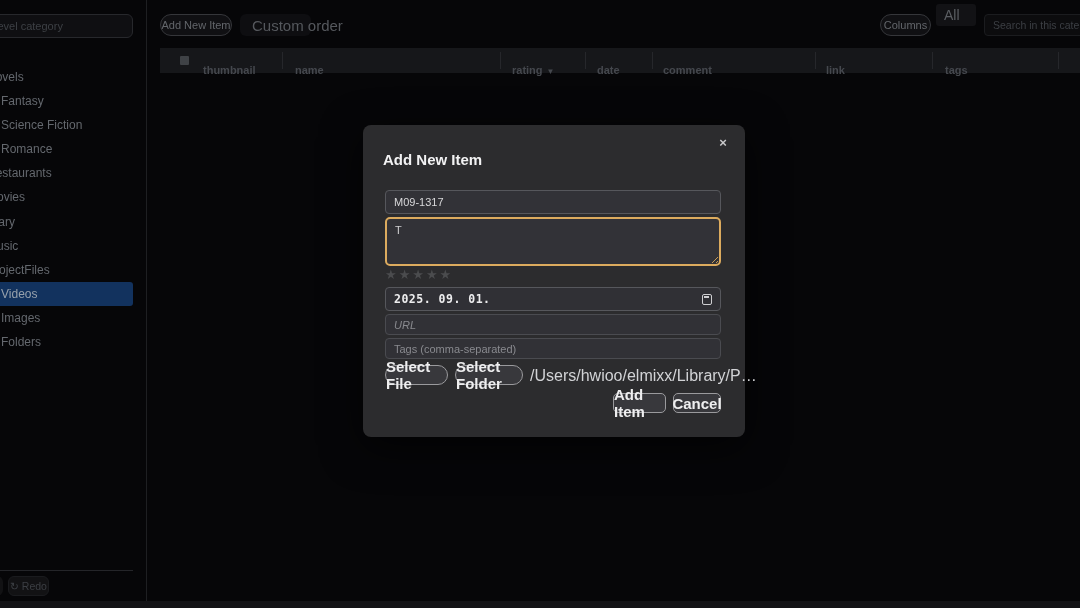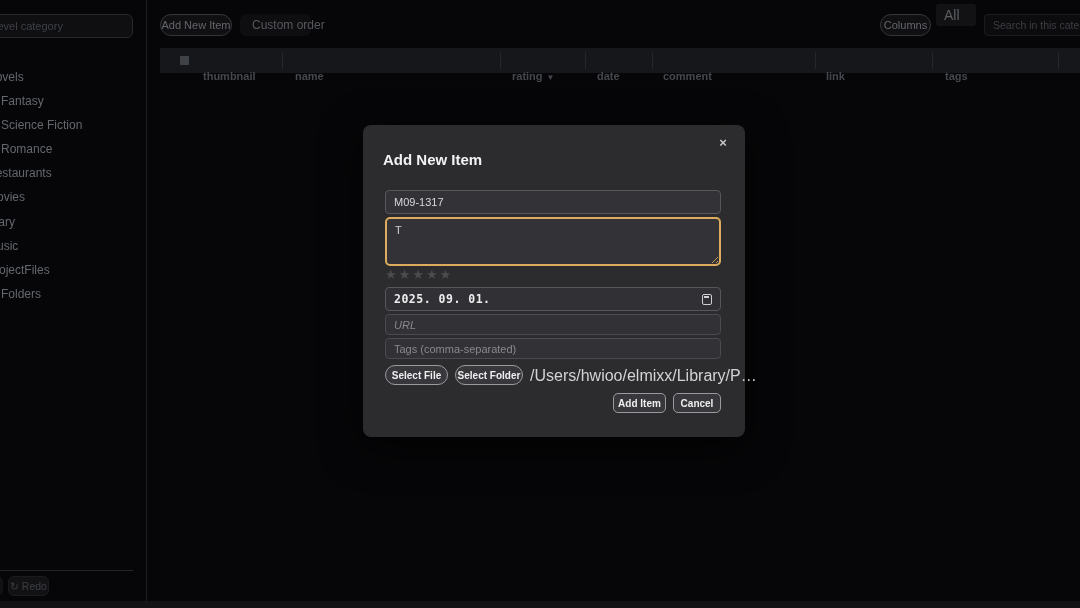--- a/index.html
+++ b/index.html
@@ -29,31 +29,31 @@
   #vert-divider { position:absolute; left:146px; top:0; width:1px; height:601px; background:#1e1f22; }
 
   
   .pill-btn { position:absolute; top:14px; height:22px; background:#101013; border:1px solid #35363a;
     border-radius:11px; color:#63666b; font-size:11px; display:flex; align-items:center; justify-content:center; }
   #add-new-item-btn { left:160px; width:72px; }
   #columns-btn { left:880px; width:51px; }
   #custom-order { position:absolute; left:240px; top:14px; width:71px; height:22px; background:#0e0e11;
     border-radius:6px; display:flex; align-items:center; gap:5px; padding:0 7px; }
   #custom-order .cbox { width:9px; height:9px; background:#494b4f; border-radius:1px; }
-  #custom-order .clabel { font-size:12px; color:#55585d; white-space:nowrap; }
+  #custom-order .clabel { font-size:15px; color:#55585d; white-space:nowrap; }
   #filter-all { position:absolute; left:936px; top:4px; width:40px; height:22px; background:#121215;
     color:#5b5e63; font-size:14px; display:flex; align-items:center; padding-left:8px; border-radius:3px; }
   #cat-search { position:absolute; left:984px; top:14px; width:140px; height:22px; background:#0c0c0e;
     border:1px solid #1b1c1f; border-radius:4px 0 0 4px; color:#9a9da2; font:10.5px "Liberation Sans", sans-serif;
     padding:0 8px; outline:none; }
   #cat-search::placeholder { color:#3c3f44; }
 
   
   #thead { position:absolute; left:160px; top:48px; width:920px; height:25px; background:#16171a; }
-  #thead .col { position:absolute; top:16px; height:25px; line-height:25px; font-size:11px; font-weight:bold; color:#45484e; }
+  #thead .col { position:absolute; top:10px; height:25px; line-height:25px; font-size:11px; font-weight:bold; color:#45484e; }
   #thead .sep { position:absolute; top:4px; width:1px; height:17px; background:#26272b; }
   #thead .cbox { position:absolute; left:20px; top:8px; width:9px; height:9px; background:#3f4246; border-radius:1px; }
   #thead .arrow { font-size:8px; margin-left:4px; }
 
   
   #modal { position:absolute; left:363px; top:125px; width:382px; height:312px; background:#2c2c2e;
     border-radius:8px; box-shadow:0 10px 40px rgba(0,0,0,.65); }
   #modal-close { position:absolute; right:14px; top:10px; width:16px; height:16px; color:#c9c9cb;
     font-size:13px; font-weight:bold; text-align:center; line-height:16px; cursor:default; }
   #modal-title { position:absolute; left:20px; top:26px; font-size:15px; font-weight:bold; color:#f2f2f3; }
@@ -69,21 +69,21 @@
   #stars { position:absolute; left:22px; top:142px; font-size:13px; letter-spacing:2px; color:#4b4c4e; }
   #date-field { position:absolute; left:22px; top:162px; width:336px; height:24px; background:#303035;
     border:1px solid #56575c; border-radius:4px; display:flex; align-items:center; padding:0 8px; }
   #date-text { font:bold 11.5px "DejaVu Sans Mono", monospace; color:#ededee; letter-spacing:0.5px; }
   #cal-icon { margin-left:auto; width:10px; height:11px; border:1.5px solid #cfcfd2; border-radius:2px; position:relative; }
   #cal-icon::after { content:""; position:absolute; left:1px; top:1px; width:5px; height:2px; background:#cfcfd2; }
   #url-input { top:189px; height:21px; background:#313136; border-color:#4a4b50;font-style:italic; }
   #tags-input { top:213px; height:21px; background:#313136; border-color:#4a4b50; }
   .m-input::placeholder { color:#898a8f; }
   .m-btn { position:absolute; background:#38383c; border:1px solid #9a9a9d; color:#eeeeef;
-    font-size:10px; font-weight:bold; display:flex; align-items:center; justify-content:center; }
+    font-size:15px; font-weight:bold; display:flex; align-items:center; justify-content:center; }
   #select-file-btn { left:22px; top:240px; width:63px; height:20px; border-radius:10px; }
   #select-folder-btn { left:92px; top:240px; width:68px; height:20px; border-radius:10px; }
   #path-text { position:absolute; left:167px; top:242px; font-size:16px; color:#d2d3d6; white-space:nowrap; }
   #add-item-btn { left:250px; top:268px; width:53px; height:20px; border-radius:5px; }
   #cancel-btn { left:310px; top:268px; width:48px; height:20px; border-radius:5px; }
 
   #bottom-strip { position:absolute; left:0; bottom:0; width:1080px; height:7px; background:#131316; }
 </style>
 </head>
 <body>
@@ -112,20 +112,26 @@
           <span>Movies</span>
         </div>
       <div class="srow lvl0">
           <span>Diary</span>
         </div>
       <div class="srow lvl0">
           <span>Music</span>
         </div>
       <div class="srow lvl0">
           <span>ProjectFiles</span>
+        </div>
+      <div class="srow lvl1 selected">
+          <span>Videos</span>
+        </div>
+      <div class="srow lvl1">
+          <span>Images</span>
         </div>
       <div class="srow lvl1">
           <span>Folders</span>
         </div>
     </div>
     <div id="side-divider"></div>
     <div id="undo-btn"></div>
     <div id="redo-btn">
       <span>↻</span>
       <span>Redo</span>

